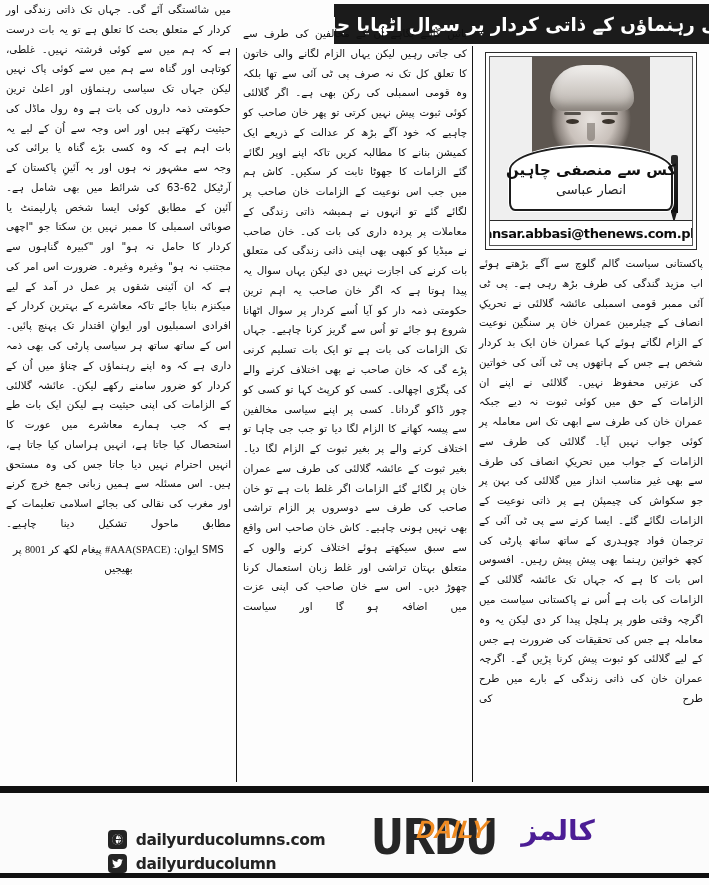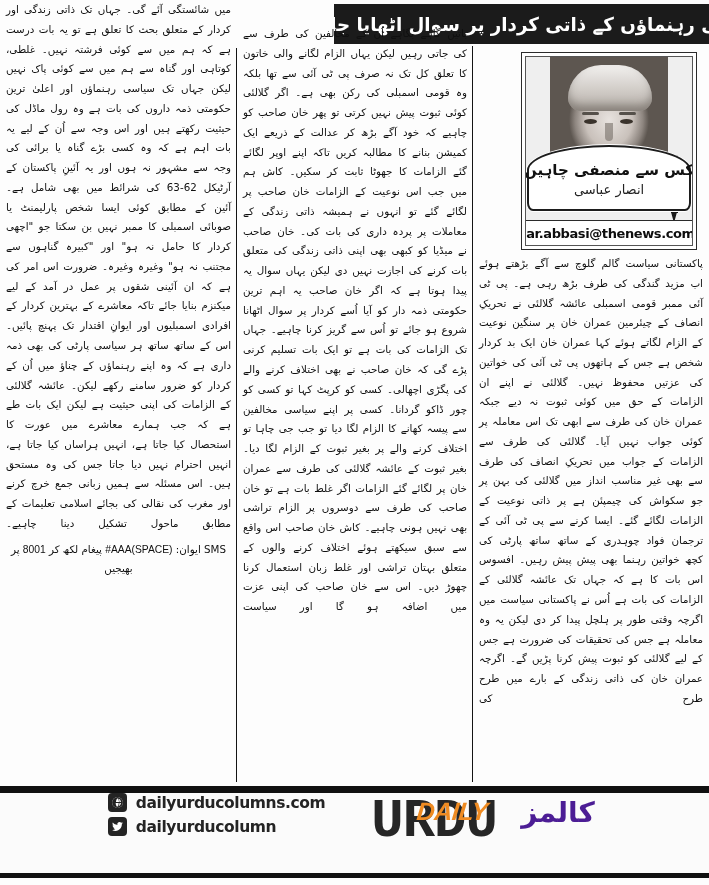--- a/index.html
+++ b/index.html
@@ -47,21 +47,21 @@
     white-space: nowrap;
     letter-spacing: -0.2px;
     transform: scaleX(0.96);
   }
 
   
   .author-box {
     position: absolute;
     top: 52px;
     right: 12px;
-    width: 176px;
+    width: 212px;
     height: 198px;
     border: 1px solid #2b2b2b;
     background: #fff;
     box-sizing: border-box;
     padding: 3px;
   }
   .author-inner {
     position: relative;
     width: 100%;
     height: 100%;
@@ -259,21 +259,21 @@
   .sms-note {
     margin-top: 6px;
     font-size: 10.3px;
     line-height: 1.9;
     text-align: center;
     color: #101010;
   }
   .sms-note .ltr {
     direction: ltr;
     unicode-bidi: embed;
-    font-family: Liberation Sans, sans-serif;
+    font-family: Liberation Serif, serif;
     margin-top: 24px;
   }
 
   
   .footer-rule {
     position: absolute;
     left: 0;
     top: 786px;
     width: 709px;
     height: 7px;
@@ -283,21 +283,21 @@
     position: absolute;
     left: 0;
     top: 793px;
     width: 709px;
     height: 85px;
     background: #fbfbfb;
     border-bottom: 5px solid #111;
     box-sizing: border-box;
     display: flex;
     flex-direction: row-reverse;
-    align-items: flex-start;
+    align-items: flex-end;
     justify-content: center;
     gap: 46px;
   }
   .brand {
     position: relative;
     width: 230px;
     height: 62px;
     direction: ltr;
   }
   .brand-urdu {

